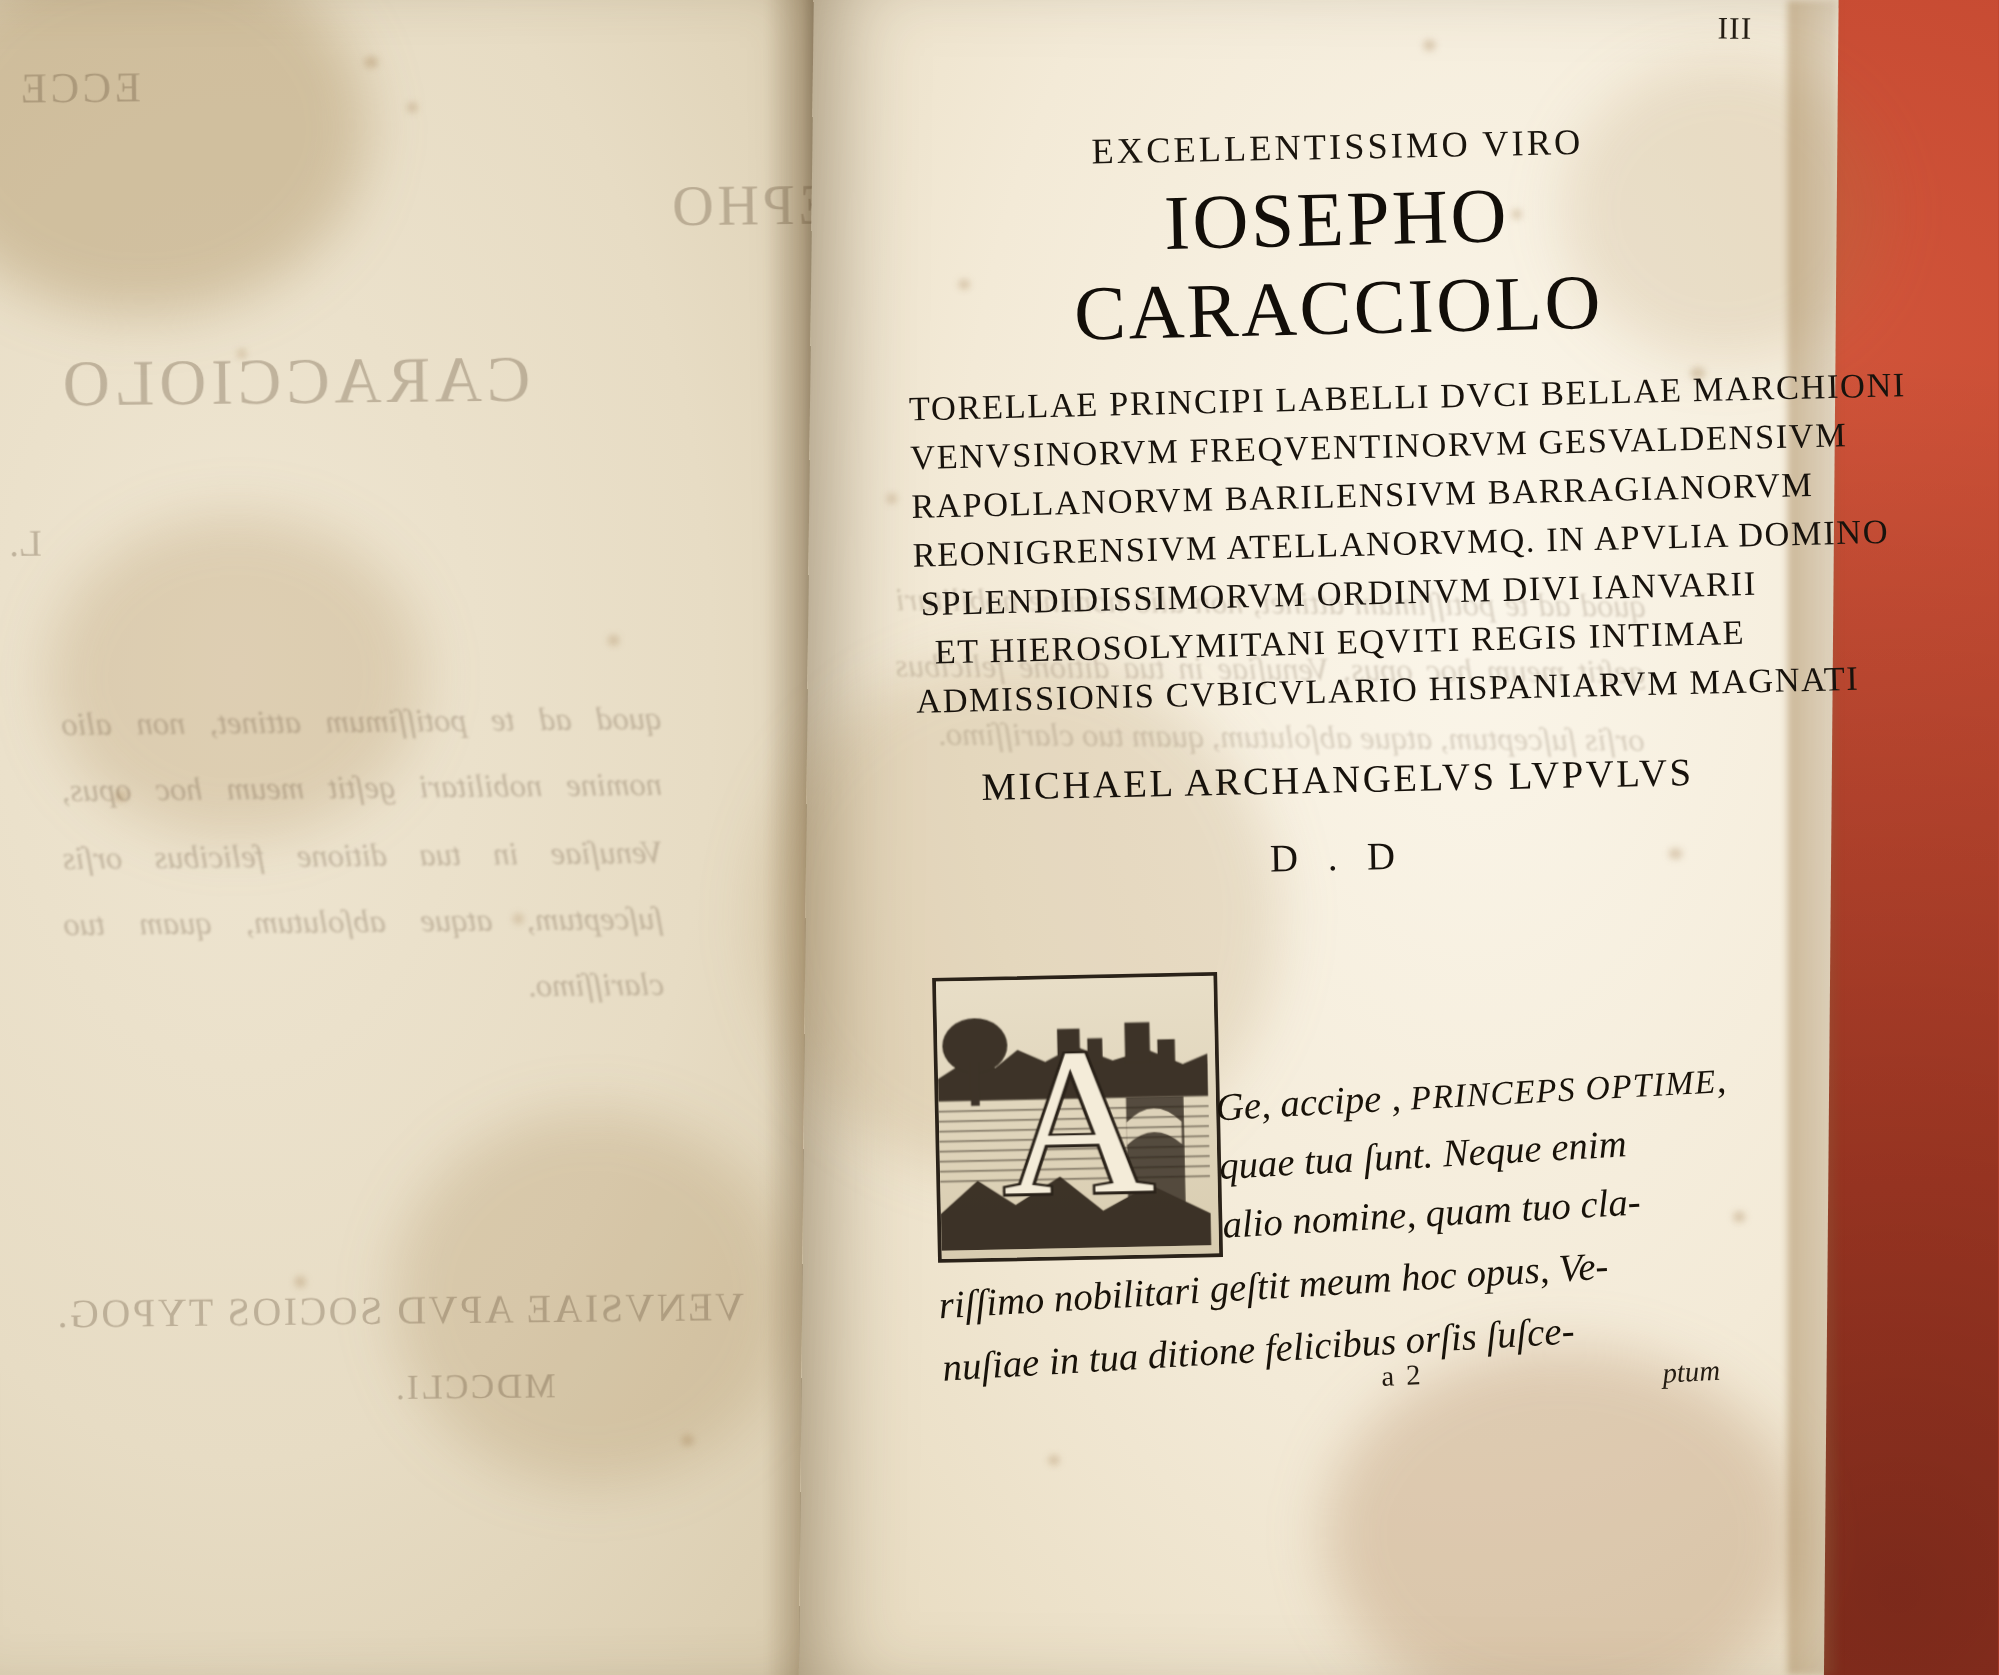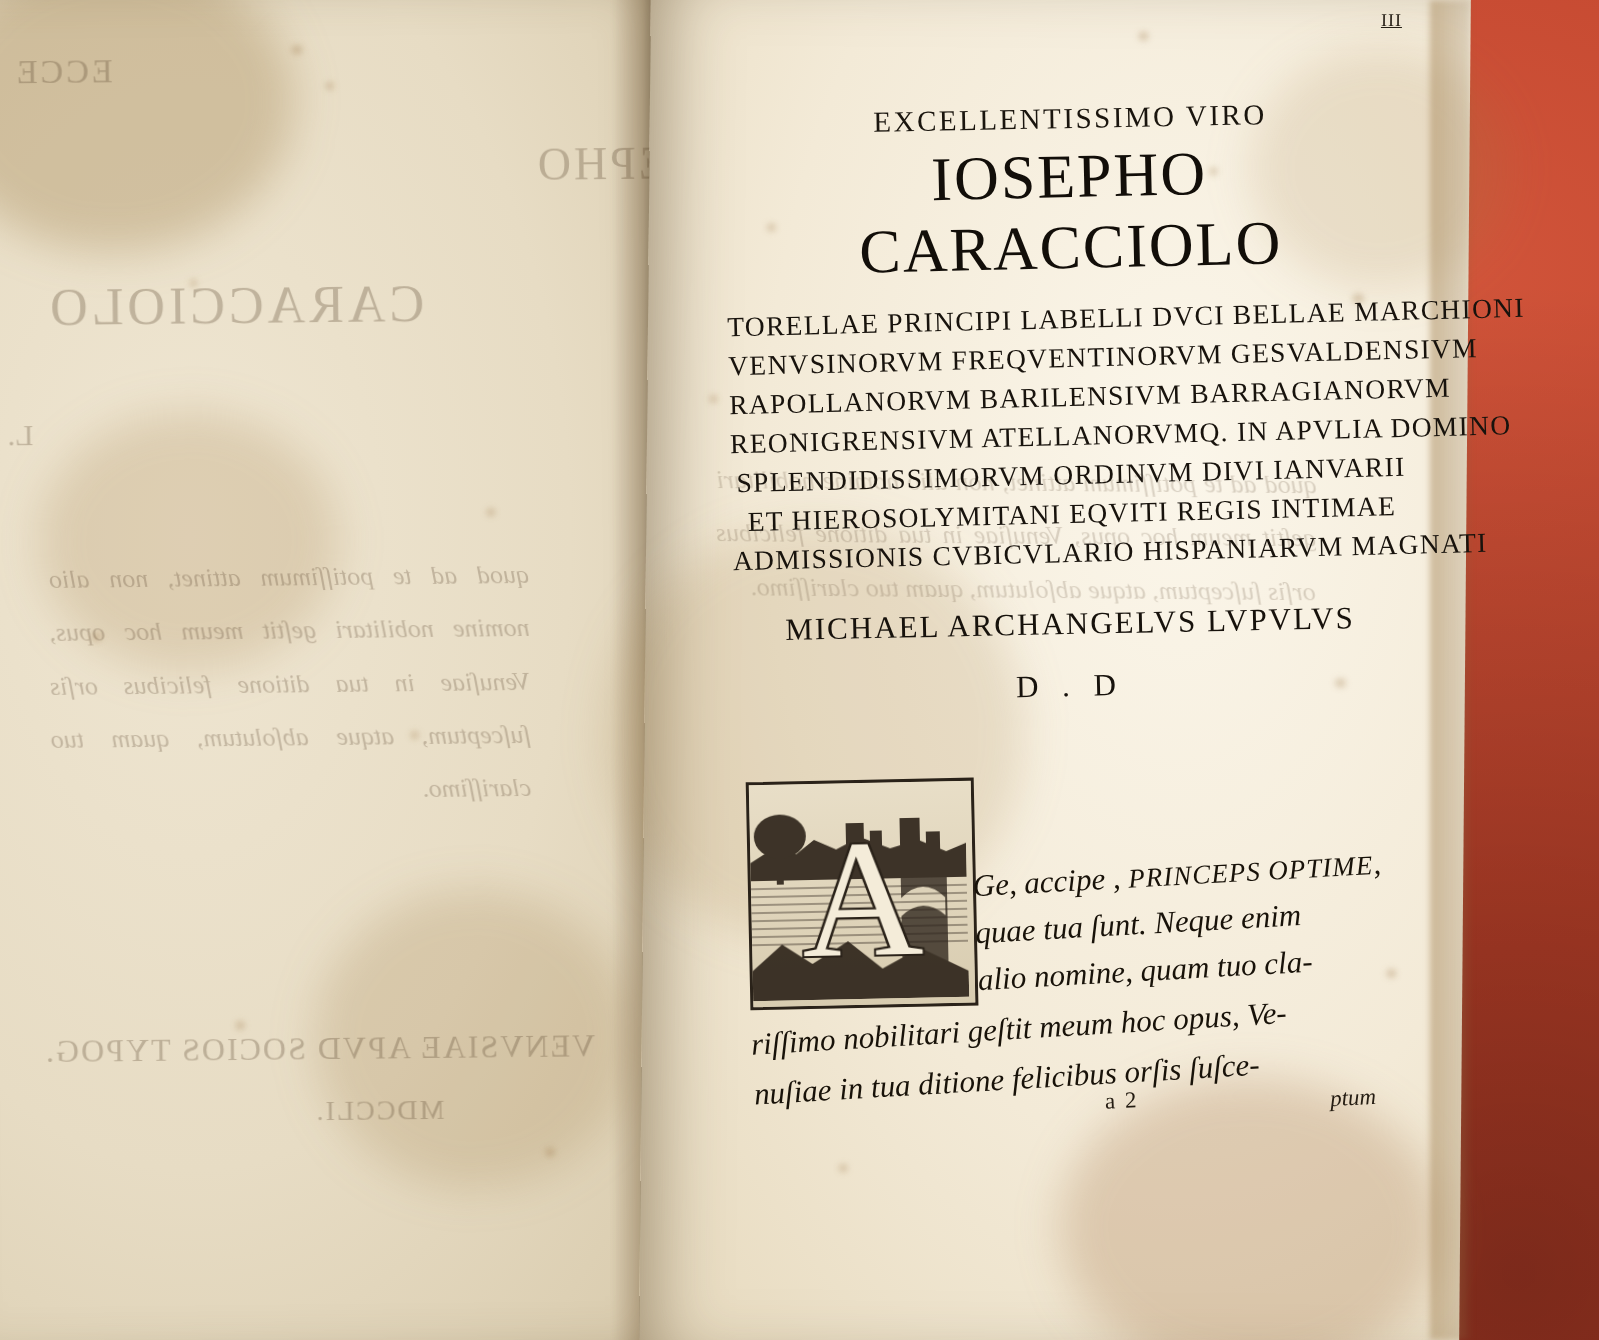--- a/index.html
+++ b/index.html
@@ -130,25 +130,24 @@
     position: absolute;
     left: 730px;
     top: 60px;
     width: 680px;
     color: #16120d;
   }
   .folio {
     position: absolute;
     right: 58px;
     top: 10px;
-    font-size: 18px;
+    font-size: 25px;
     letter-spacing: 1px;
     color: #241d14;
     transform: rotate(0.5deg);
-    text-decoration: underline;
   }
   .line-small-caps {
     font-size: 29px;
     letter-spacing: 2.5px;
     text-align: center;
     color: #1a150e;
     transform: rotate(-1.1deg);
     margin-top: 42px;
   }
   .dedicatee {

